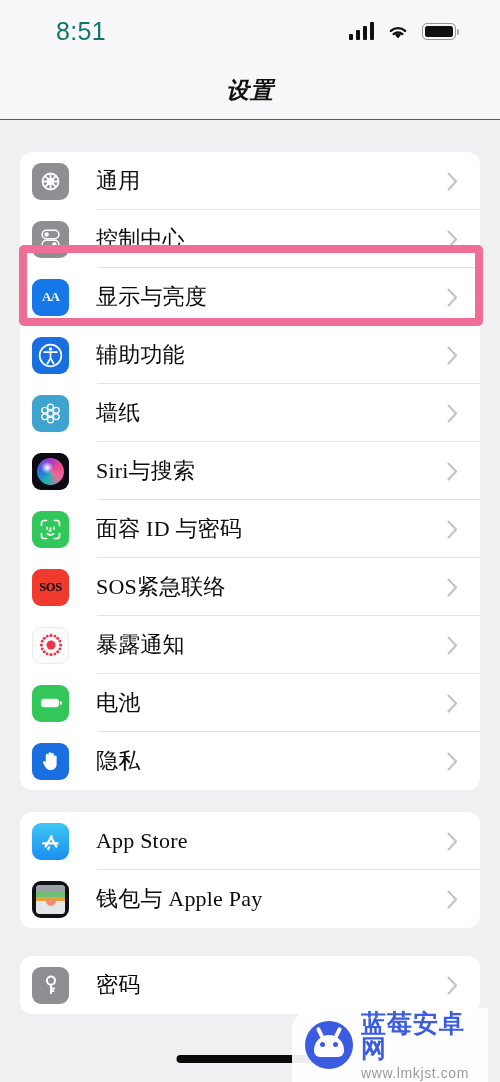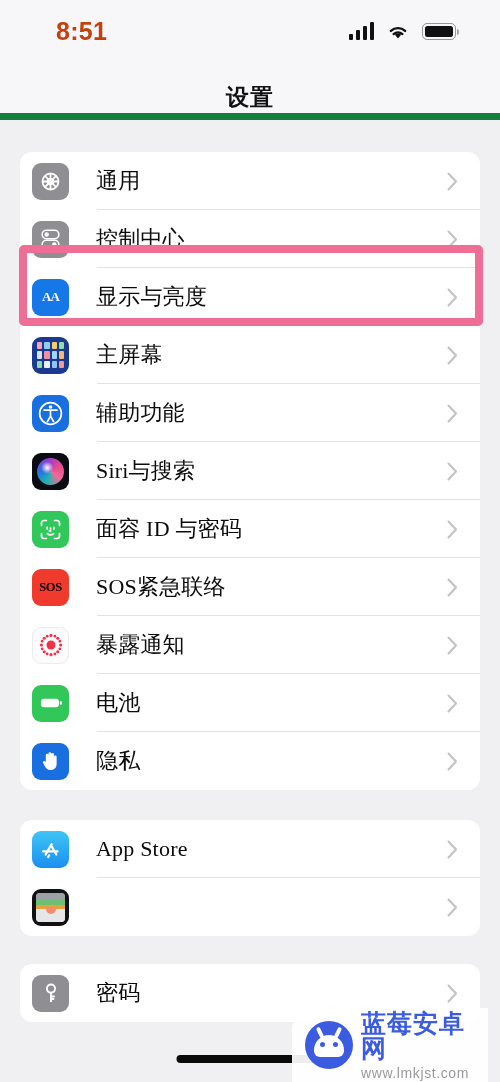--- a/index.html
+++ b/index.html
@@ -19,21 +19,21 @@
 
   
   .statusbar {
     position:relative;
     height:62px;
     background:#f7f7f9;
     display:flex; align-items:center;
     padding:0 44px 0 56px;
   }
   .sb-time {
-    font-size:25px; font-weight:bold; color:#c2410c;
+    font-size:25px; font-weight:normal; color:#0f766e;
     letter-spacing:0.3px;
   }
   .sb-right {
     margin-left:auto;
     display:flex; align-items:center; gap:12px;
   }
   .sig { display:flex; align-items:flex-end; gap:3px; height:18px; }
   .sig i { display:block; width:4px; background:#101012; border-radius:1px; }
   .sig i:nth-child(1){ height:6px; }
   .sig i:nth-child(2){ height:10px; }
@@ -48,22 +48,23 @@
   .batt::after{
     content:""; position:absolute; right:-4px; top:5px;
     width:2.5px; height:6px; background:rgba(16,16,18,.35);
     border-radius:0 2px 2px 0;
   }
   .batt span{ display:block; height:100%; width:100%; background:#101012; border-radius:2.5px; }
 
   
   .navbar {
     height:58px; background:#f7f7f9;
-    display:flex; align-items:flex-end; justify-content:center;
-    border-bottom:7px solid #15803d;
+    display:flex; align-items:center; justify-content:center;
+    border-bottom:1px solid #15803d;
+    font-style:italic;
   }
   .navbar .title {
     font-size:23px; font-weight:bold; color:#111;
     letter-spacing:1px;
   }
 
   
   .content { padding:12px 20px;font-family:Liberation Serif, serif; }
   .group {
     background:#fff;
@@ -247,63 +248,60 @@
         </div>
         <div class="label">显示与亮度</div>
         <div class="chev">
           <svg width="11" height="19" viewBox="0 0 11 19">
               <path d="M1.5 1.5L9 9.5l-7.5 8" stroke="#c2c2c7" stroke-width="2.1" fill="none" stroke-linecap="round" stroke-linejoin="round"></path>
             </svg>
         </div>
         <div class="divider"></div>
       </div>
 
-      <div class="row">
-        <div class="icon" style="background:#1b3a8f;padding:5px;">
-          <div style="display:grid;grid-template-columns:repeat(4,1fr);grid-template-rows:repeat(3,1fr);gap:2px;width:100%;height:100%;">
-            <i style="background:#f7a3b8;border-radius:1px"></i>
-              <i style="background:#8fd0f2;border-radius:1px"></i>
-            <i style="background:#f4d06a;border-radius:1px"></i>
-              <i style="background:#8de0a8;border-radius:1px"></i>
-            <i style="background:#cfe6f7;border-radius:1px"></i>
-              <i style="background:#f28fa0;border-radius:1px"></i>
-            <i style="background:#9fd8f5;border-radius:1px"></i>
-              <i style="background:#f5b978;border-radius:1px"></i>
-            <i style="background:#8ddaa8;border-radius:1px"></i>
-              <i style="background:#eaf3fb;border-radius:1px"></i>
-            <i style="background:#8fc4f0;border-radius:1px"></i>
-              <i style="background:#f59a8c;border-radius:1px"></i>
-          </div>
-        </div>
-        <div class="label">主屏幕</div>
-        <div class="chev">
-          <svg width="11" height="19" viewBox="0 0 11 19">
-              <path d="M1.5 1.5L9 9.5l-7.5 8" stroke="#c2c2c7" stroke-width="2.1" fill="none" stroke-linecap="round" stroke-linejoin="round"></path>
-            </svg>
-        </div>
-        <div class="divider"></div>
-      </div>
 
       <div class="row">
         <div class="icon" style="background:#1a6fe0">
           <svg width="29" height="29" viewBox="0 0 24 24">
             <circle cx="12" cy="12" r="9" fill="none" stroke="#fff" stroke-width="1.4"></circle>
             <circle cx="12" cy="6.6" r="1.5" fill="#fff"></circle>
             <path d="M6.6 9.2h10.8M12 9.8v5M12 14.2l-2.6 4.6M12 14.2l2.6 4.6" stroke="#fff" stroke-width="1.4" stroke-linecap="round" fill="none"></path>
           </svg>
         </div>
         <div class="label">辅助功能</div>
         <div class="chev">
           <svg width="11" height="19" viewBox="0 0 11 19">
               <path d="M1.5 1.5L9 9.5l-7.5 8" stroke="#c2c2c7" stroke-width="2.1" fill="none" stroke-linecap="round" stroke-linejoin="round"></path>
             </svg>
         </div>
         <div class="divider"></div>
       </div>
 
+      <div class="row">
+        <div class="icon" style="background:#3fa3d0">
+          <svg width="27" height="27" viewBox="0 0 24 24">
+            <g fill="none" stroke="#fff" stroke-width="1.15">
+              <circle cx="12" cy="12" r="2.6"></circle>
+              <circle cx="12" cy="6.3" r="2.6"></circle>
+                <circle cx="12" cy="17.7" r="2.6"></circle>
+              <circle cx="6.9" cy="9.1" r="2.6"></circle>
+                <circle cx="17.1" cy="9.1" r="2.6"></circle>
+              <circle cx="6.9" cy="14.9" r="2.6"></circle>
+                <circle cx="17.1" cy="14.9" r="2.6"></circle>
+            </g>
+          </svg>
+        </div>
+        <div class="label">墙纸</div>
+        <div class="chev">
+          <svg width="11" height="19" viewBox="0 0 11 19">
+              <path d="M1.5 1.5L9 9.5l-7.5 8" stroke="#c2c2c7" stroke-width="2.1" fill="none" stroke-linecap="round" stroke-linejoin="round"></path>
+            </svg>
+        </div>
+        <div class="divider"></div>
+      </div>
 
       <div class="row">
         <div class="icon" style="background:#0b0b12">
           <div style="width:27px;height:27px;border-radius:50%;
                background:
                  radial-gradient(circle at 38% 36%, #ffffff 0%, rgba(255,255,255,0) 26%),
                  conic-gradient(from 200deg, #19b5b0, #2a6fe0, #8e3bd8, #e84c8a, #f06a9a, #19b5b0);">
           </div>
         </div>
         <div class="label">Siri与搜索</div>
@@ -406,21 +404,21 @@
         <div class="chev">
           <svg width="11" height="19" viewBox="0 0 11 19">
               <path d="M1.5 1.5L9 9.5l-7.5 8" stroke="#c2c2c7" stroke-width="2.1" fill="none" stroke-linecap="round" stroke-linejoin="round"></path>
             </svg>
         </div>
 
       </div>
 
     </div>
 
-    <div class="group" style="margin-top:30px">
+    <div class="group" style="margin-top:22px">
 
       <div class="row">
         <div class="icon" style="background:linear-gradient(180deg,#3ec6f5,#1b8ef0)">
           <svg width="26" height="26" viewBox="0 0 24 24">
             <g stroke="#fff" stroke-width="2" stroke-linecap="round" fill="none">
               <path d="M7 17.2l5.6-9.7"></path>
               <path d="M17 17.2l-5-8.7"></path>
               <path d="M4.6 14.2h13.4"></path>
               <path d="M9.4 19.4l.9-1.6"></path>
             </g>
@@ -439,20 +437,21 @@
         <div class="icon" style="background:#111113;padding:4px;">
           <div style="width:100%;height:100%;border-radius:4px;overflow:hidden;background:#d7d7d9;display:flex;flex-direction:column;">
             <div style="height:22%;background:#9aa0a6"></div>
             <div style="height:20%;background:#6fbf73"></div>
             <div style="height:14%;background:#e8a13a"></div>
             <div style="flex:1;background:#e6e6e8;position:relative;">
               <div style="position:absolute;left:50%;top:-2px;transform:translateX(-50%);width:10px;height:7px;background:#ef8d6e;border-radius:0 0 6px 6px;"></div>
             </div>
           </div>
         </div>
+        <div class="label">钱包与 Apple Pay</div>
         <div class="chev">
           <svg width="11" height="19" viewBox="0 0 11 19">
               <path d="M1.5 1.5L9 9.5l-7.5 8" stroke="#c2c2c7" stroke-width="2.1" fill="none" stroke-linecap="round" stroke-linejoin="round"></path>
             </svg>
         </div>
 
       </div>
 
     </div>
 

